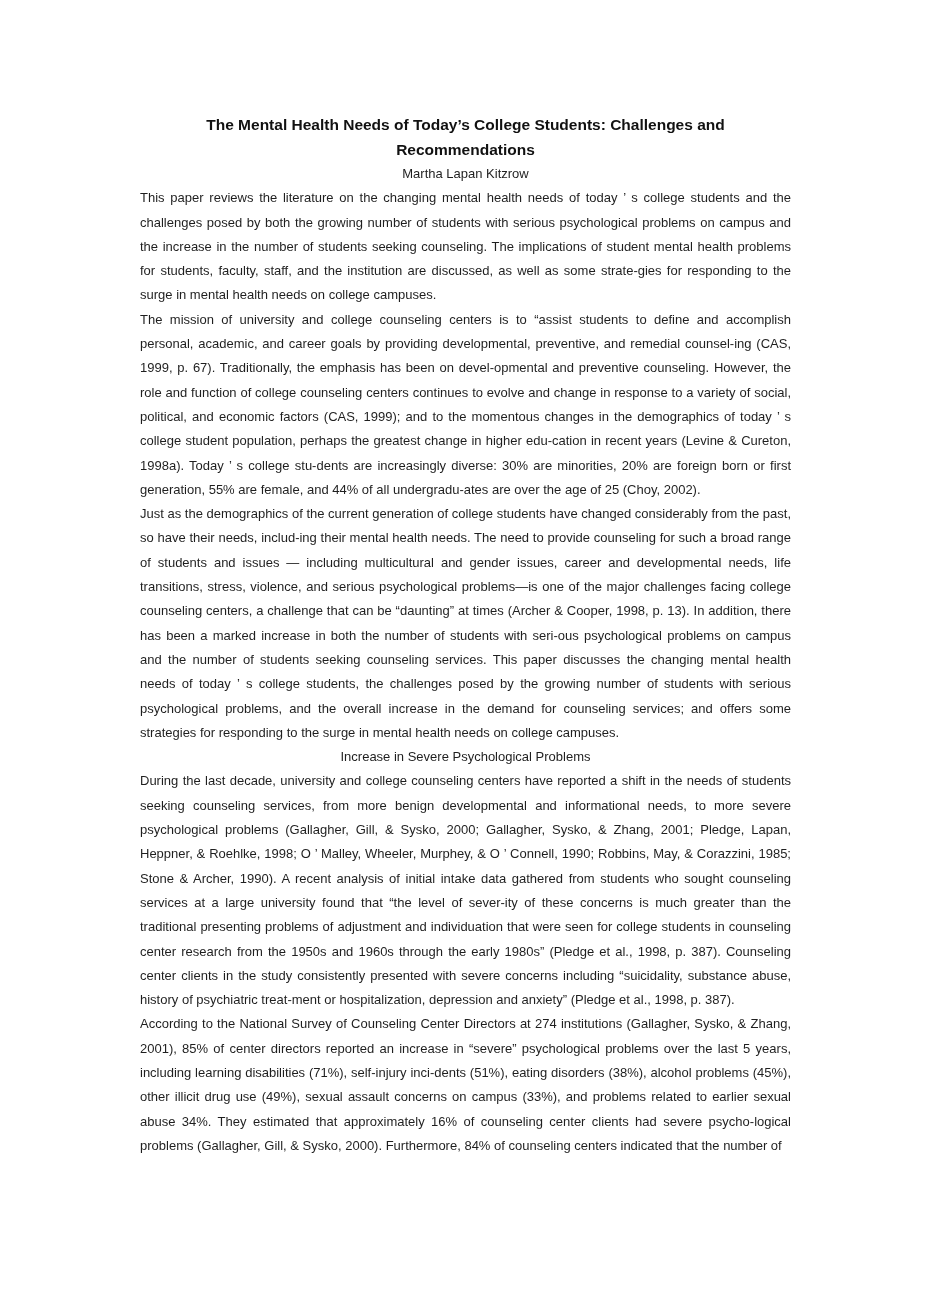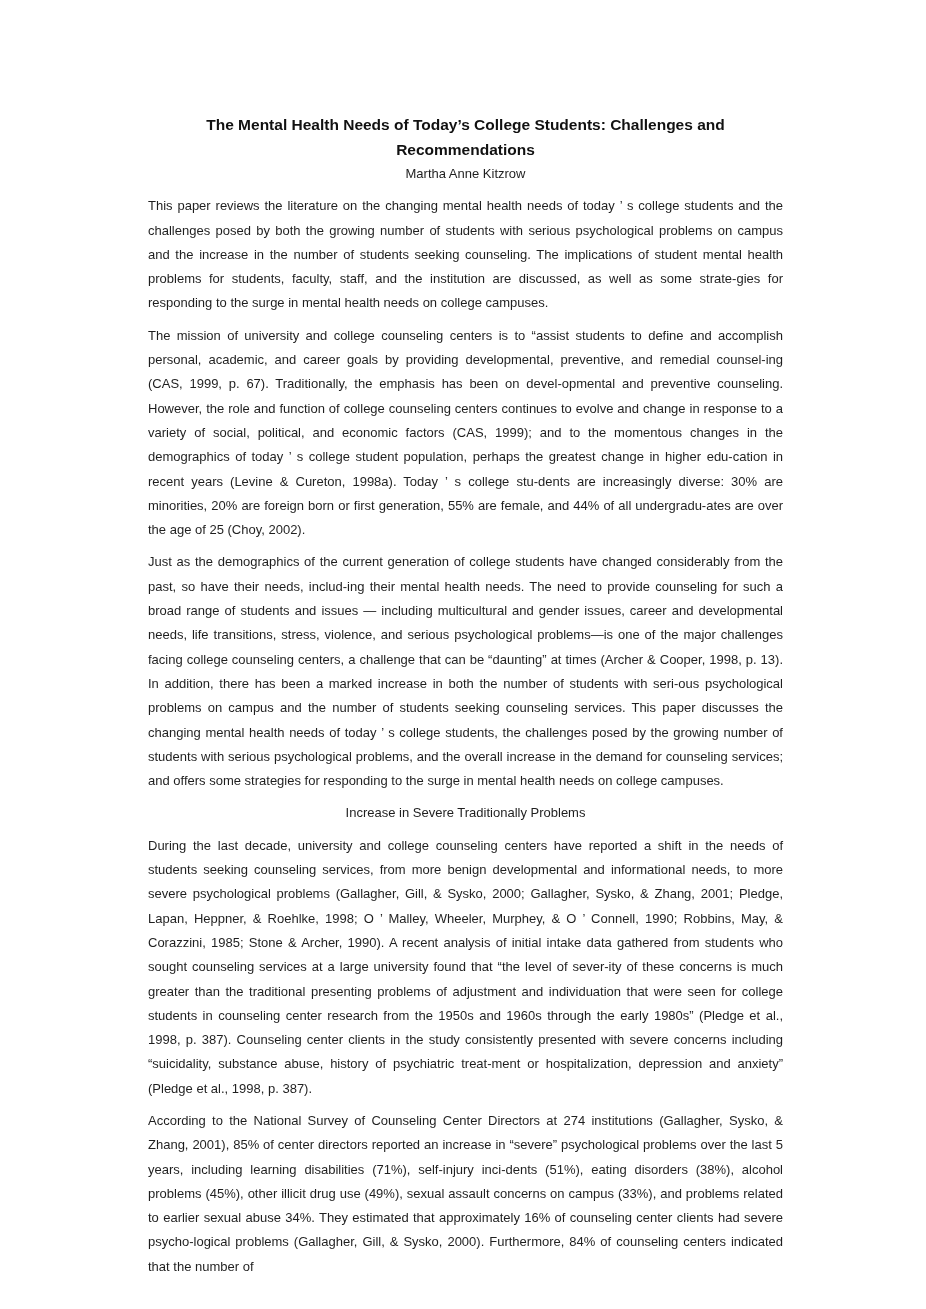--- a/index.html
+++ b/index.html
@@ -32,40 +32,40 @@
     text-align: center;
     margin: 0;
   }
   .doc-heading {
     text-align: center;
     font-weight: normal;
     font-size: 13px;
     margin: 0;
   }
   p.body-par {
-    margin: 8px;
+    margin: 0;
     text-align: justify;
     text-justify: inter-word;
   }
 </style>
 </head>
 <body>
 
 <div class="page">
 
   <h1 class="doc-title">The Mental Health Needs of Today’s College Students: Challenges and Recommendations</h1>
 
-  <div class="doc-author">Martha Anne Kitzrow</div>
+  <div class="doc-author">Martha Lapan Kitzrow</div>
 
   <p class="body-par">This paper reviews the literature on the changing mental health needs of today ’ s college students and the challenges posed by both the growing number of students with serious psychological problems on campus and the increase in the number of students seeking counseling. The implications of student mental health problems for students, faculty, staff, and the institution are discussed, as well as some strate-gies for responding to the surge in mental health needs on college campuses.</p>
 
   <p class="body-par">The mission of university and college counseling centers is to “assist students to define and accomplish personal, academic, and career goals by providing developmental, preventive, and remedial counsel-ing (CAS, 1999, p. 67). Traditionally, the emphasis has been on devel-opmental and preventive counseling. However, the role and function of college counseling centers continues to evolve and change in response to a variety of social, political, and economic factors (CAS, 1999); and to the momentous changes in the demographics of today ’ s college student population, perhaps the greatest change in higher edu-cation in recent years (Levine &amp; Cureton, 1998a). Today ’ s college stu-dents are increasingly diverse: 30% are minorities, 20% are foreign born or first generation, 55% are female, and 44% of all undergradu-ates are over the age of 25 (Choy, 2002).</p>
 
 
   <p class="body-par">Just as the demographics of the current generation of college students have changed considerably from the past, so have their needs, includ-ing their mental health needs. The need to provide counseling for such a broad range of students and issues — including multicultural and gender issues, career and developmental needs, life transitions, stress, violence, and serious psychological problems—is one of the major challenges facing college counseling centers, a challenge that can be “daunting” at times (Archer &amp; Cooper, 1998, p. 13). In addition, there has been a marked increase in both the number of students with seri-ous psychological problems on campus and the number of students seeking counseling services. This paper discusses the changing mental health needs of today ’ s college students, the challenges posed by the growing number of students with serious psychological problems, and the overall increase in the demand for counseling services; and offers some strategies for responding to the surge in mental health needs on college campuses.</p>
 
-  <h2 class="doc-heading">Increase in Severe Traditionally Problems</h2>
+  <h2 class="doc-heading">Increase in Severe Psychological Problems</h2>
 
   <p class="body-par">During the last decade, university and college counseling centers have reported a shift in the needs of students seeking counseling services, from more benign developmental and informational needs, to more severe psychological problems (Gallagher, Gill, &amp; Sysko, 2000; Gallagher, Sysko, &amp; Zhang, 2001; Pledge, Lapan, Heppner, &amp; Roehlke, 1998; O ’ Malley, Wheeler, Murphey, &amp; O ’ Connell, 1990; Robbins, May, &amp; Corazzini, 1985; Stone &amp; Archer, 1990). A recent analysis of initial intake data gathered from students who sought counseling services at a large university found that “the level of sever-ity of these concerns is much greater than the traditional presenting problems of adjustment and individuation that were seen for college students in counseling center research from the 1950s and 1960s through the early 1980s” (Pledge et al., 1998, p. 387). Counseling center clients in the study consistently presented with severe concerns including “suicidality, substance abuse, history of psychiatric treat-ment or hospitalization, depression and anxiety” (Pledge et al., 1998, p. 387).</p>
 
   <p class="body-par">According to the National Survey of Counseling Center Directors at 274 institutions (Gallagher, Sysko, &amp; Zhang, 2001), 85% of center directors reported an increase in “severe” psychological problems over the last 5 years, including learning disabilities (71%), self-injury inci-dents (51%), eating disorders (38%), alcohol problems (45%), other illicit drug use (49%), sexual assault concerns on campus (33%), and problems related to earlier sexual abuse 34%. They estimated that approximately 16% of counseling center clients had severe psycho-logical problems (Gallagher, Gill, &amp; Sysko, 2000). Furthermore, 84% of counseling centers indicated that the number of</p>
 
 </div>
 
 </body></html>

